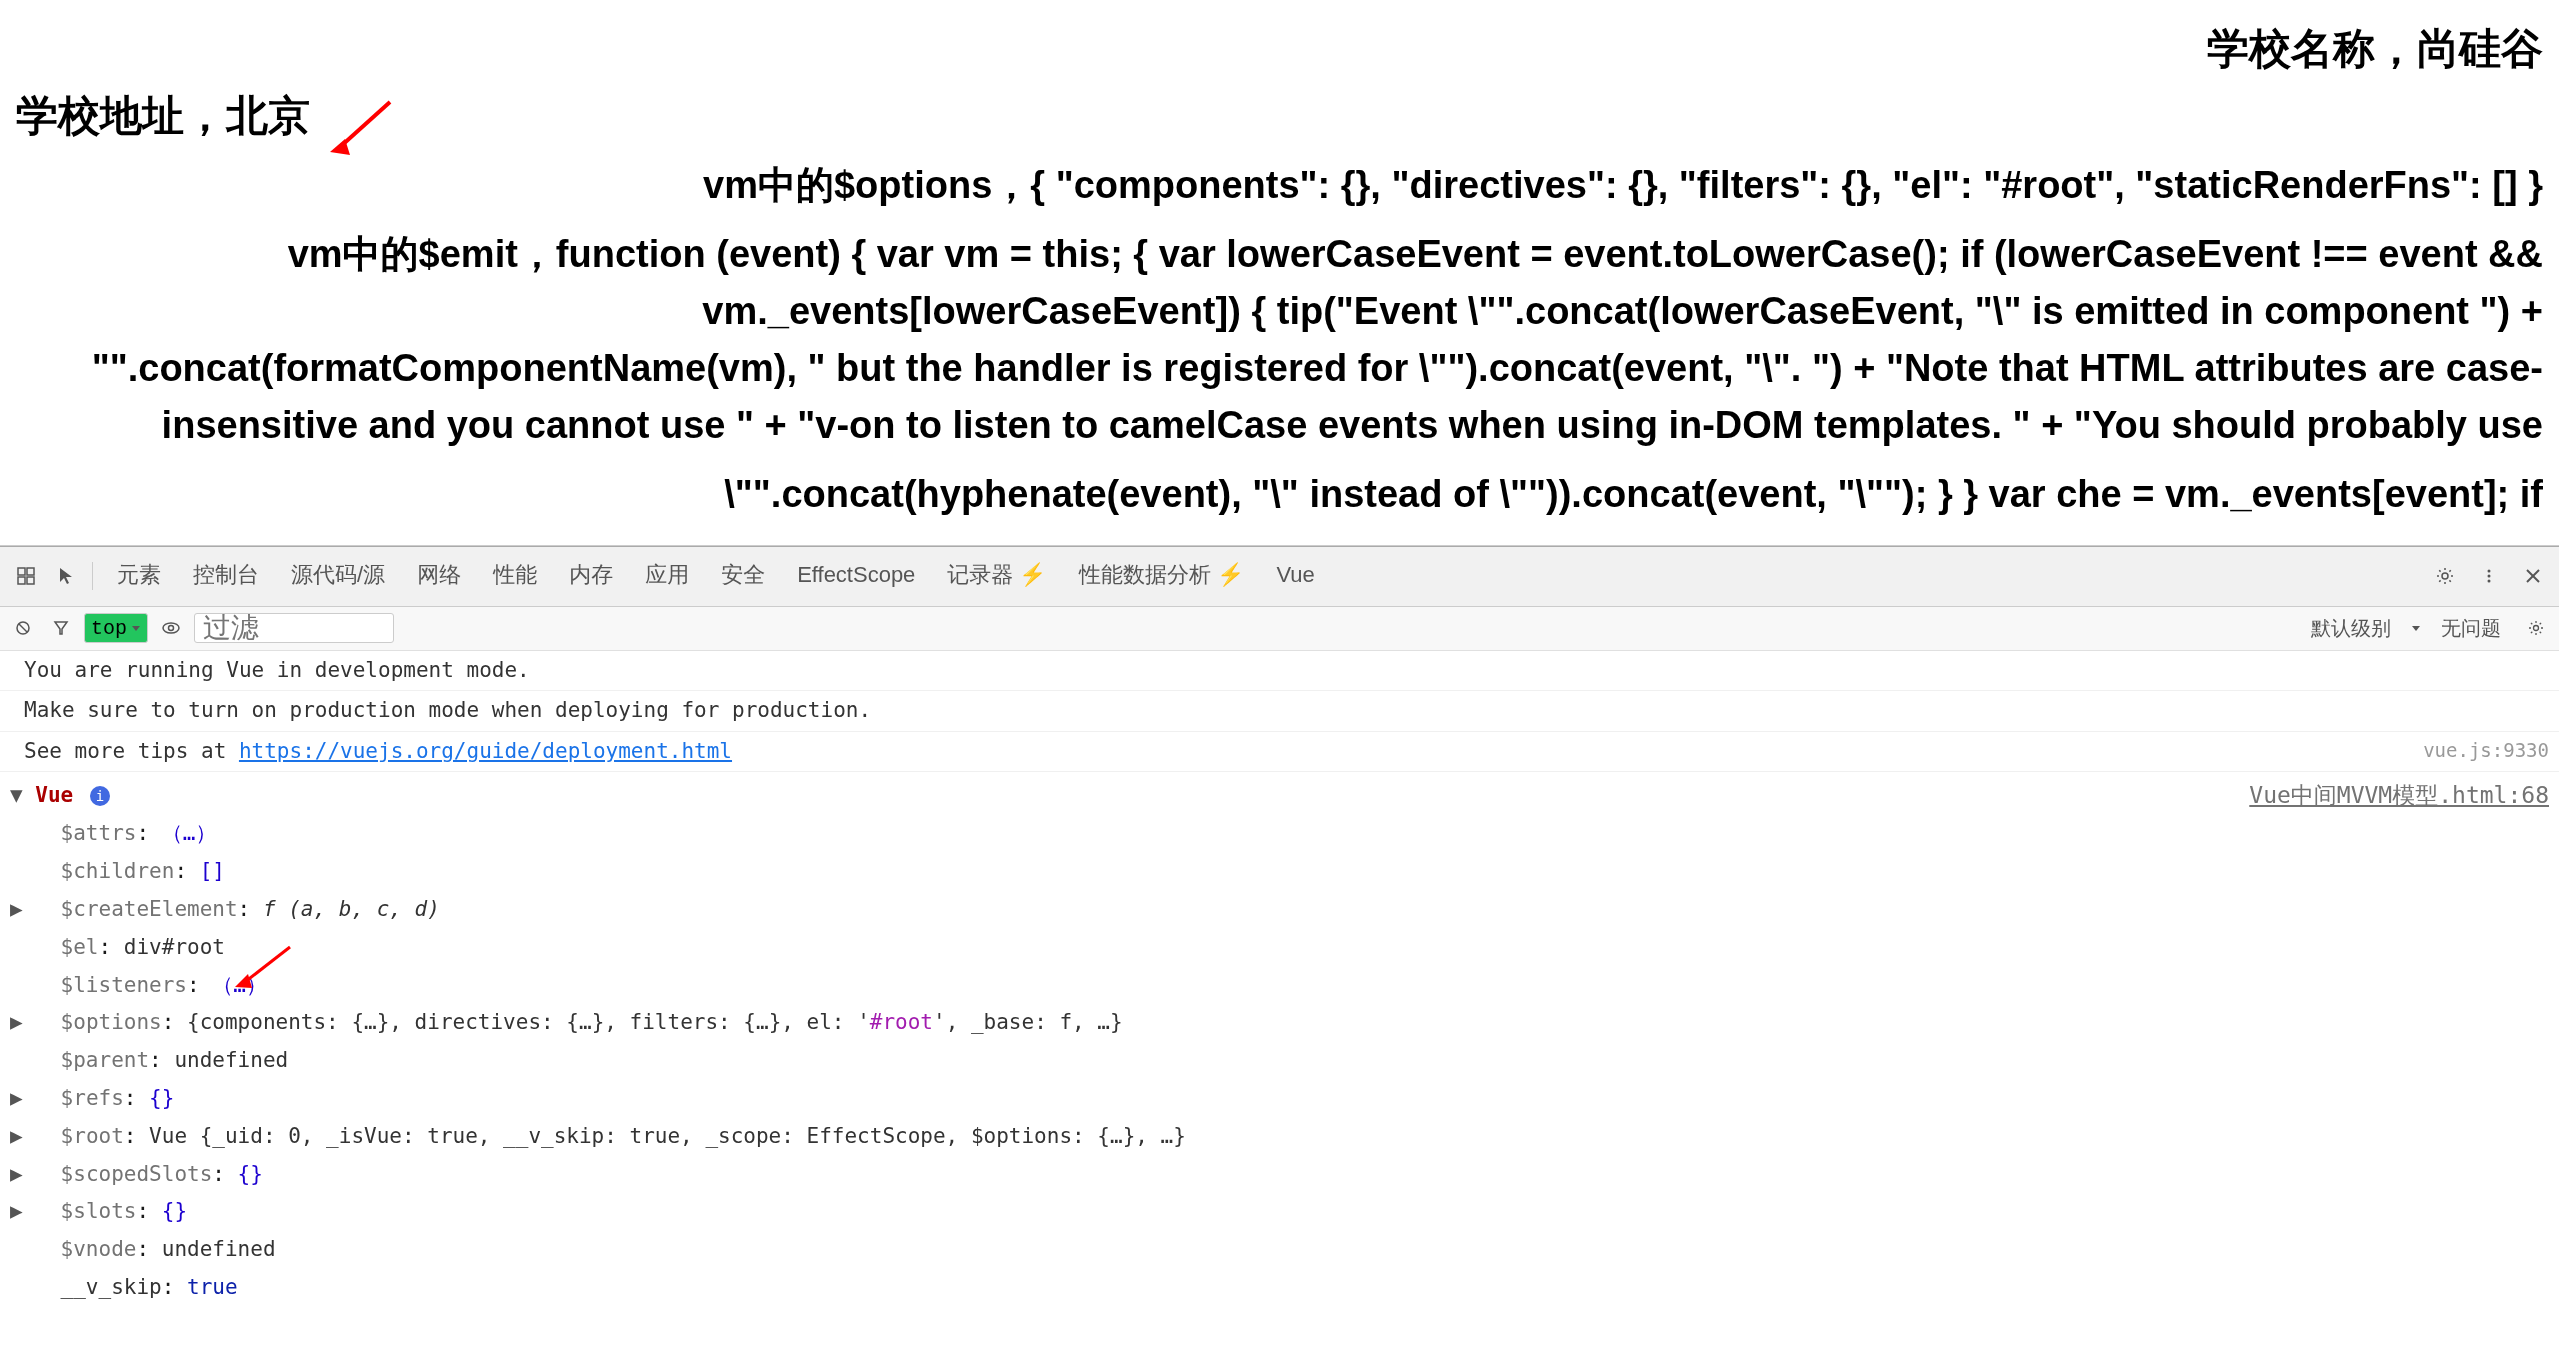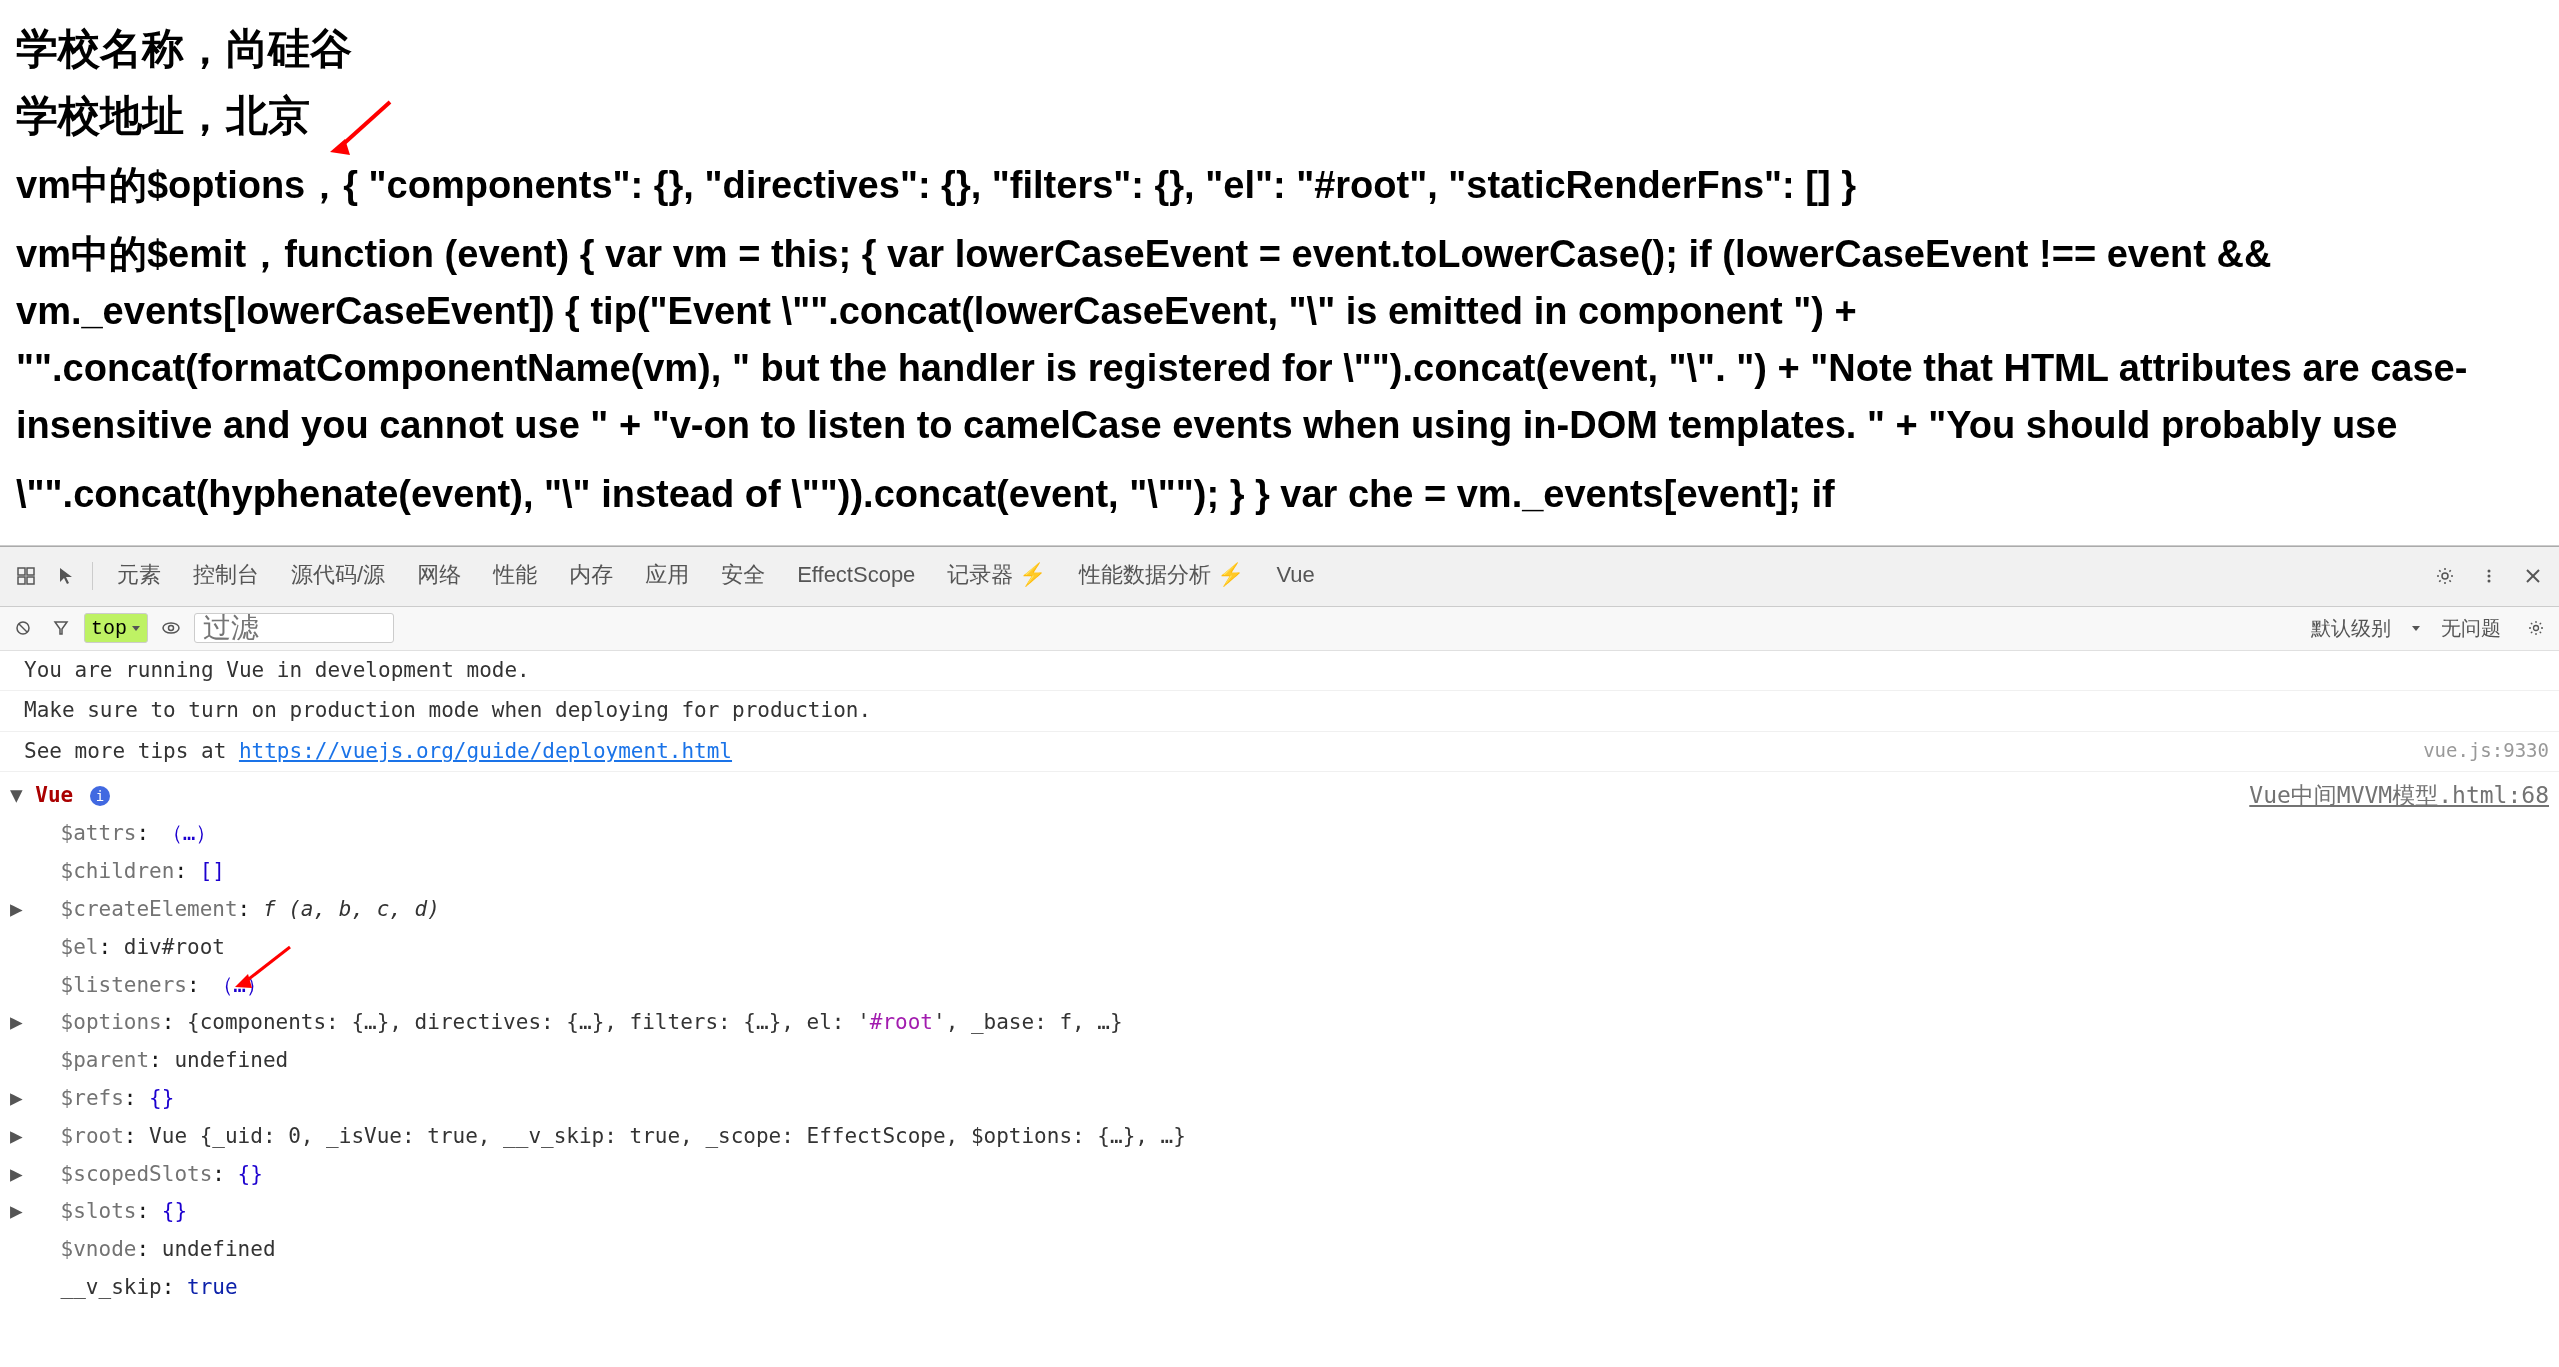--- a/index.html
+++ b/index.html
@@ -3,20 +3,21 @@
   <meta charset="utf-8">
   <style>
     * { margin: 0; padding: 0; box-sizing: border-box; }
     body { background: #fff; font-family: Arial, sans-serif; width: 2559px; min-height: 1367px; overflow-x: hidden; }
 
     
     .main-content {
       padding: 20px 16px 10px 16px;
       background: #fff;
       border-bottom: 1px solid #ccc;
+      text-align: right;
     }
     .main-line {
       font-size: 42px;
       font-weight: bold;
       line-height: 1.4;
       margin-bottom: 8px;
       color: #000;
     }
     .main-line-block {
       font-size: 38px;
@@ -125,21 +126,21 @@
       height: 30px;
       color: #333;
     }
     .top-dropdown {
       display: flex;
       align-items: center;
       border: 1px solid #ccc;
       border-radius: 3px;
       padding: 2px 6px;
       font-size: 20px;
-      background: #bef264;
+      background: #22c55e;
       cursor: pointer;
       height: 30px;
       gap: 4px;
     }
 
     
     .console-body {
       background: #fff;
       padding: 0;
     }

